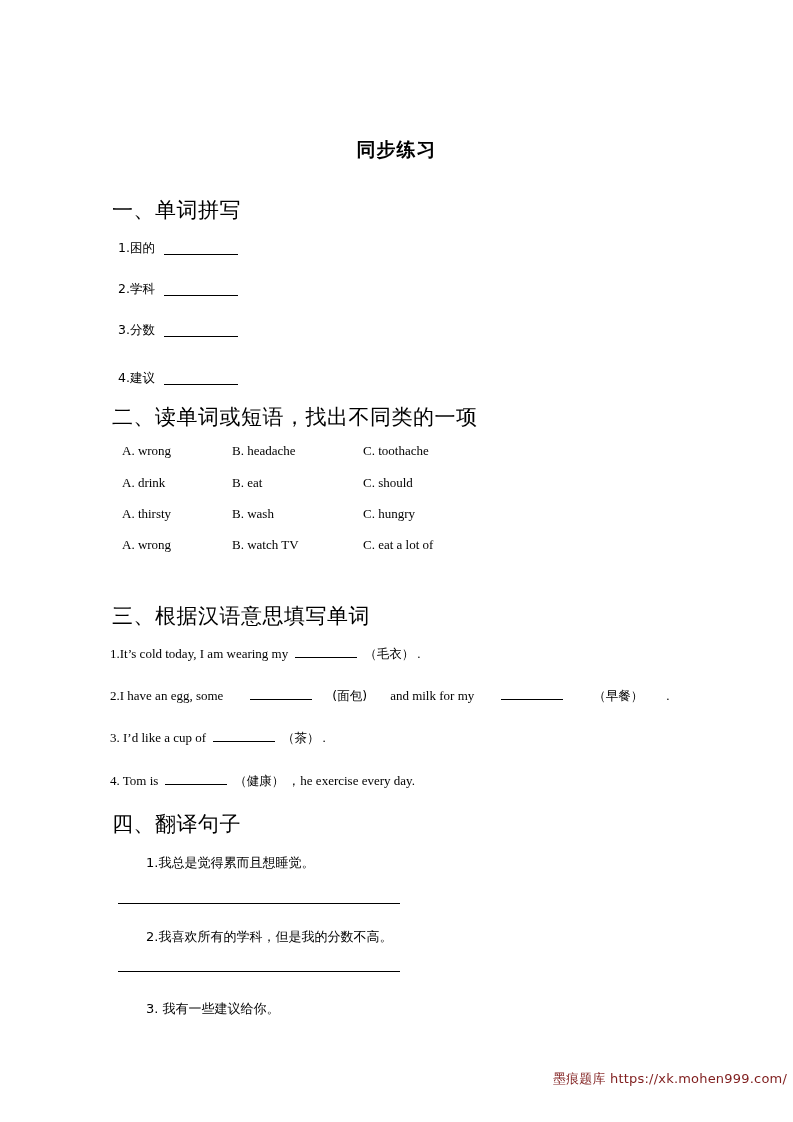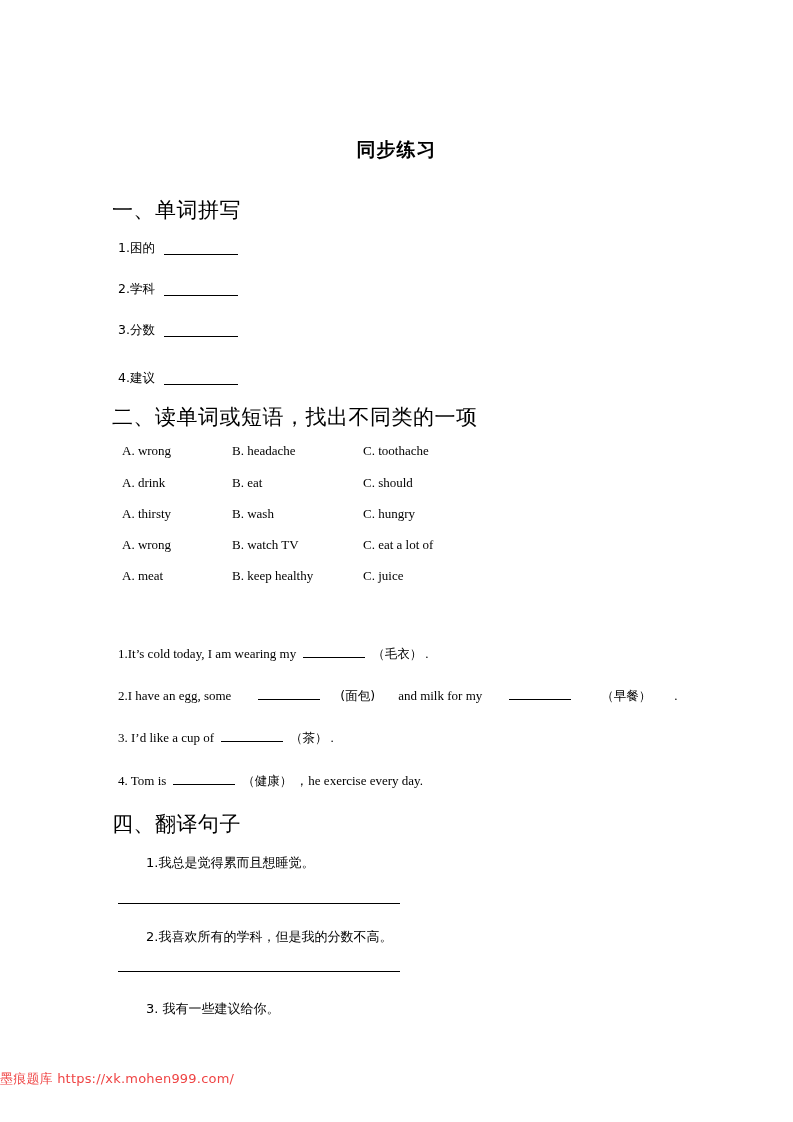--- a/index.html
+++ b/index.html
@@ -90,21 +90,21 @@
     font-size: 13px;
     white-space: nowrap;
   }
   .mc-a { left: 122px; }
   .mc-b { left: 232px; }
   .mc-c { left: 363px; }
 
   
   .fill-row {
     position: absolute;
-    left: 118px;
+    left: 110px;
     display: flex;
     align-items: baseline;
     white-space: nowrap;
     font-family: "Liberation Serif", serif;
     font-size: 13px;
   }
   .fill-row .cn {
     font-family: "DejaVu Sans", sans-serif;
     font-size: 12.5px;
   }
@@ -134,24 +134,24 @@
     border-bottom: 1.6px solid #000;
     height: 0;
   }
 
   
   .footer {
     position: absolute;
     left: 0;
     right: 6px;
     top: 1070px;
-    text-align: left;
-    font-family: "DejaVu Sans", sans-serif;
-    font-size: 13px;
-    color: #ef4444;
+    text-align: right;
+    font-family: "DejaVu Sans", sans-serif;
+    font-size: 13px;
+    color: #7f1d1d;
     letter-spacing: 0.2px;
   }
 </style>
 </head>
 <body>
 
 <div class="page">
 
   <div class="doc-subtitle">同步练习</div>
 
@@ -189,26 +189,22 @@
   <div class="mc-row" style="top:506px;">
     <span class="mc-col mc-a">A. thirsty</span>
     <span class="mc-col mc-b">B. wash</span>
     <span class="mc-col mc-c">C. hungry</span>
   </div>
   <div class="mc-row" style="top:537px;">
     <span class="mc-col mc-a">A. wrong</span>
     <span class="mc-col mc-b">B. watch TV</span>
     <span class="mc-col mc-c">C. eat a lot of</span>
   </div>
-  <div class="mc-row" style="top:568px;">
-    <span class="mc-col mc-a">A. meat</span>
-    <span class="mc-col mc-b">B. keep healthy</span>
-    <span class="mc-col mc-c">C. juice</span>
-  </div>
-
+
+  <div class="section-heading" style="top:602px;">三、根据汉语意思填写单词</div>
 
   <div class="fill-row" style="top:646px;">
     <span>1.It’s cold today, I am wearing my</span>
     <span class="blank-mid sp-l sp-r"></span>
     <span class="cn">（毛衣）</span>
     <span class="sp-l3">.</span>
   </div>
 
   <div class="fill-row" style="top:688px;gap:20px;">
     <span>2.I have an egg, some</span>

